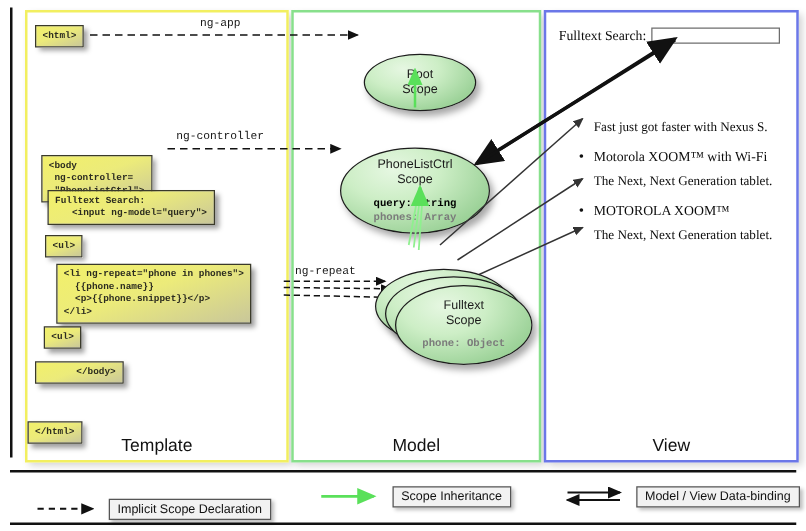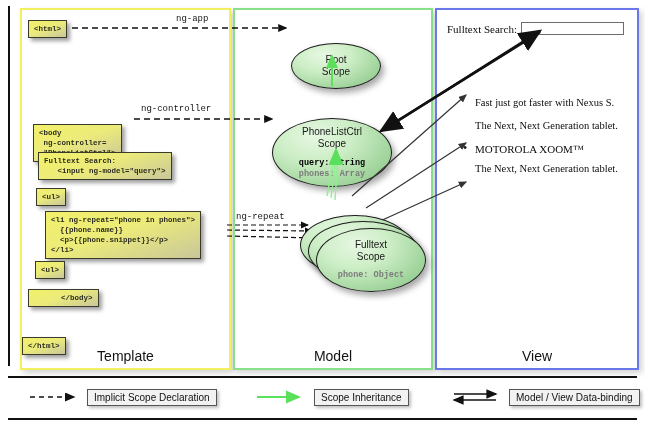--- a/index.html
+++ b/index.html
@@ -237,20 +237,21 @@
       <div class="fulltext-row">
         <span class="fulltext-label">Fulltext Search:</span>
         <input class="fulltext-input" type="text" value="" style="">
       </div>
 
       <div class="phone-list">
         <div class="phone-item">
           <div class="phone-snippet">Fast just got faster with Nexus S.</div>
         </div>
         <div class="phone-item">
+          <div class="phone-name">Motorola XOOM™  with Wi-Fi</div>
           <div class="phone-snippet">The Next, Next Generation tablet.</div>
         </div>
         <div class="phone-item">
           <div class="phone-name">MOTOROLA XOOM™</div>
           <div class="phone-snippet">The Next, Next Generation tablet.</div>
         </div>
       </div>
     </div>
     <div class="col-label">View</div>
   </div>
@@ -305,28 +306,28 @@
       <line x1="352" y1="196" x2="466" y2="95" stroke="#333" stroke-width="1.2" marker-end="url(#arrGray)"></line>
     </g>
     <g>
       <line x1="366" y1="208" x2="466" y2="143" stroke="#333" stroke-width="1.2" marker-end="url(#arrGray)"></line>
     </g>
     <g>
       <line x1="378" y1="222" x2="466" y2="182" stroke="#333" stroke-width="1.2" marker-end="url(#arrGray)"></line>
     </g>
   </svg>
 
-  <div class="edge-label" style="left:176px; top:14px;">ng-app</div>
+  <div class="edge-label" style="left:160px; top:14px;">ng-app</div>
   <div class="edge-label" style="left:141px; top:104px;">ng-controller</div>
   <div class="edge-label" style="left:236px; top:212px;">ng-repeat</div>
 
   <div class="legend-rule"></div>
   <div class="legend-rule2"></div>
 
-  <div class="legend-item" style="left:28px;">
+  <div class="legend-item" style="left:28px;margin-top:10px;">
     <svg class="legend-art" viewBox="0 0 54 18">
       <defs>
         <marker id="lgArrBlack" markerWidth="7" markerHeight="7" refX="6" refY="3" orient="auto">
           <path d="M0,0 L7,3 L0,6 z" fill="#111"></path>
         </marker>
       </defs>
       <line x1="2" y1="9" x2="46" y2="9" stroke="#111" stroke-width="1.5" stroke-dasharray="5,4" marker-end="url(#lgArrBlack)"></line>
     </svg>
     <div class="legend-box">Implicit Scope Declaration</div>
   </div>

